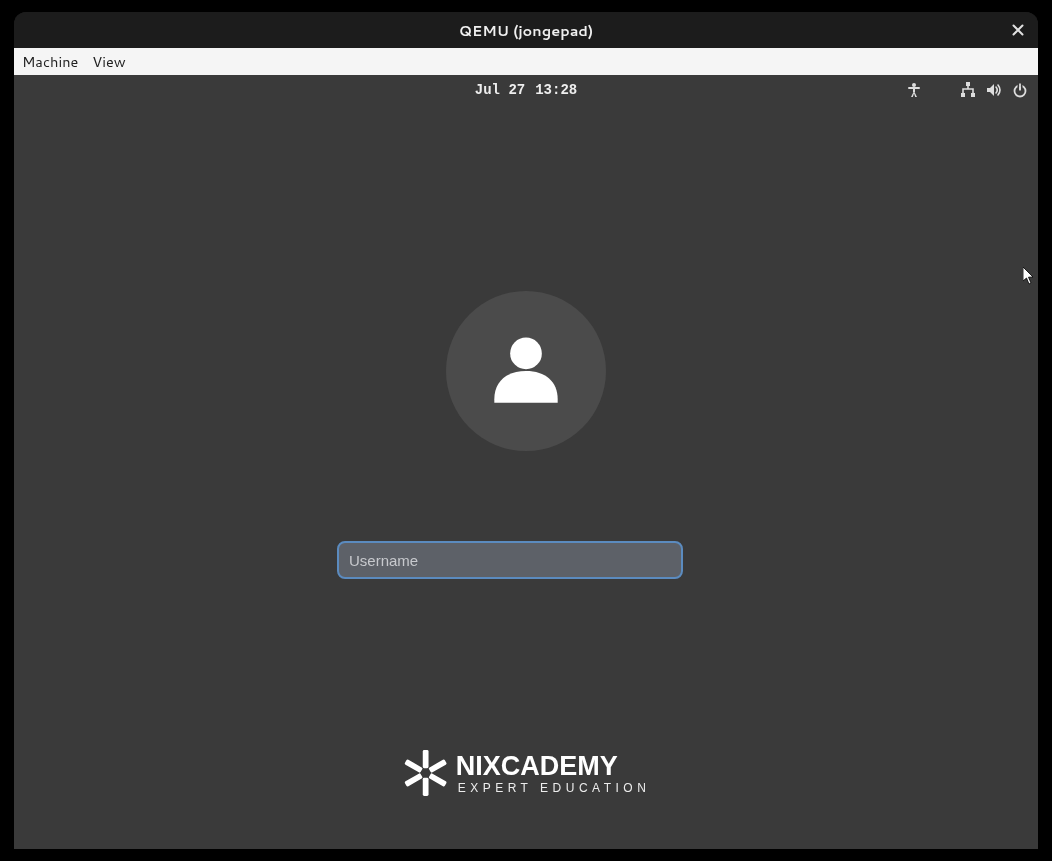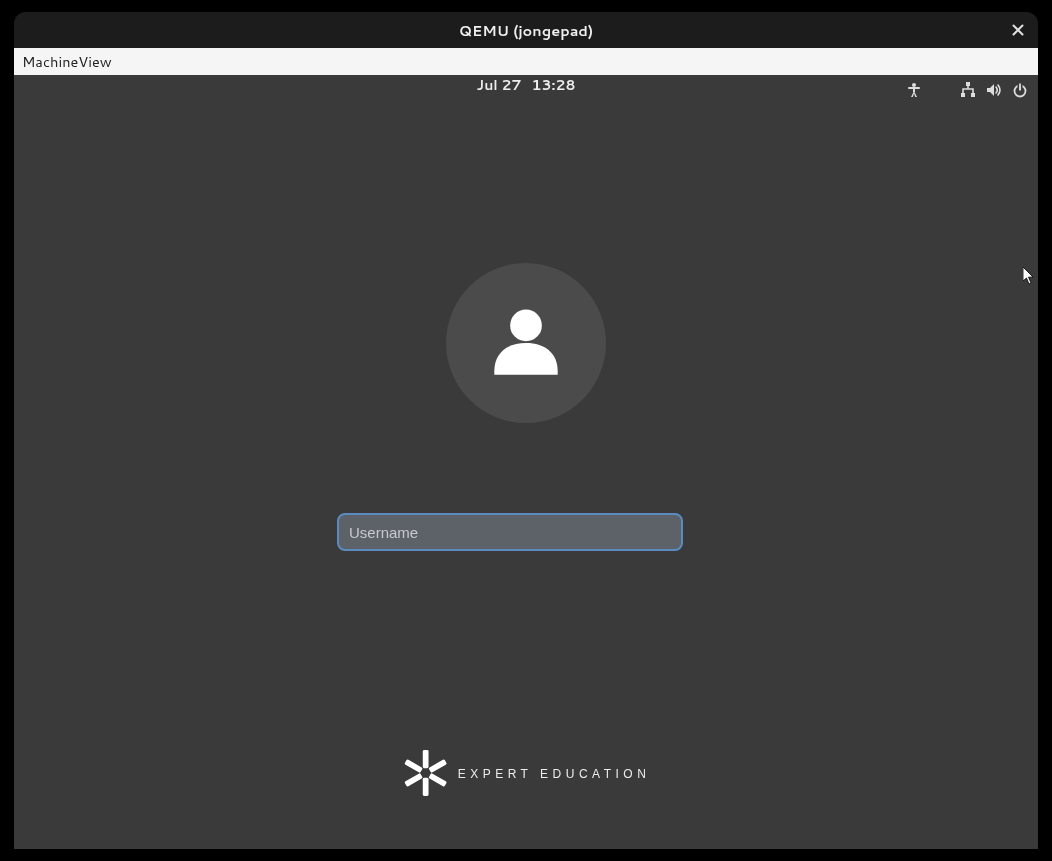--- a/index.html
+++ b/index.html
@@ -49,44 +49,45 @@
     }
     .titlebar .close-btn svg { width: 12px; height: 12px; }
 
     
     .menubar {
       height: 27px;
       background: #f5f5f5;
       display: flex;
       align-items: center;
       padding: 0 8px;
-      gap: 0;
+      gap: 14px;
       color: #222;
       font-size: 14.5px;
       font-weight: 400;
     }
     .menubar .menu-item { cursor: default; }
 
     
     .guest {
       flex: 1;
       background: #3a3a3a;
       position: relative;
       overflow: hidden;
     }
     
     .panel {
       height: 30px;
       display: flex;
-      align-items: flex-start;
+      align-items: center;
       justify-content: center;
       color: #eee;
       font-size: 14px;
       font-weight: 700;
       position: relative;
+      font-family: Liberation Mono, monospace;
     }
     .panel .datetime {
       display: flex;
       gap: 10px;
     }
     .panel .tray {
       position: absolute;
       right: 10px;
       top: 0;
       height: 30px;
@@ -100,21 +101,21 @@
     .panel .tray svg {
       width: 16px;
       height: 16px;
       fill: #ddd;
       display: block;
     }
 
     
     .login-area {
       position: absolute;
-      top: 188px;
+      top: 216px;
       left: 0;
       right: 0;
       display: flex;
       flex-direction: column;
       align-items: center;
     }
     .avatar {
       width: 160px;
       height: 160px;
       border-radius: 50%;
@@ -284,20 +285,21 @@
             </g>
           <g transform="rotate(240)">
               <rect x="-6" y="-48" width="12" height="38" rx="3"></rect>
             </g>
           <g transform="rotate(300)">
               <rect x="-6" y="-48" width="12" height="38" rx="3"></rect>
             </g>
         </g>
       </svg>
       <div class="brand-text">
+        <span class="name">NIXCADEMY</span>
         <span class="tag">EXPERT EDUCATION</span>
       </div>
     </div>
 
     <div class="cursor-arrow">
       <svg viewBox="0 0 12 18">
         <path d="M0 0 L0 14 L3.5 11 L6 17 L8 16 L5.5 10.2 L10 10 Z" fill="#fff" stroke="#000" stroke-width="0.8"></path>
       </svg>
     </div>
   </div>

